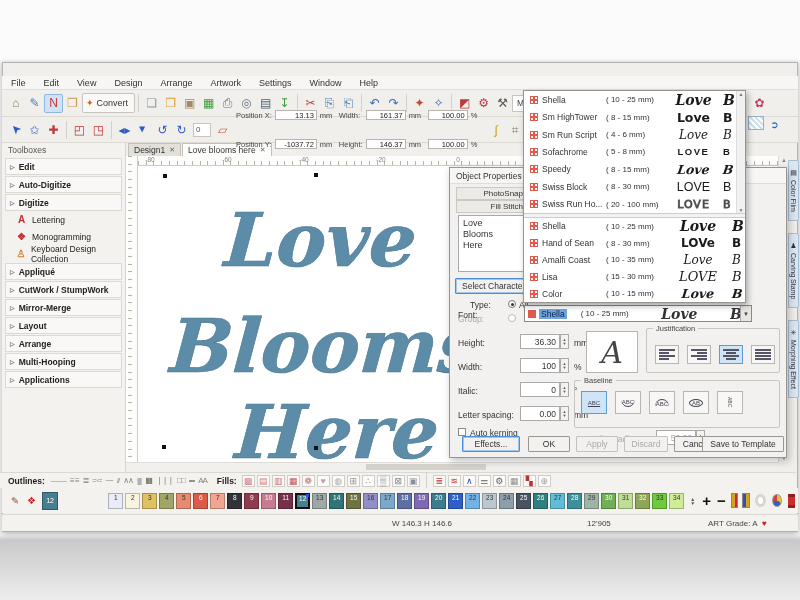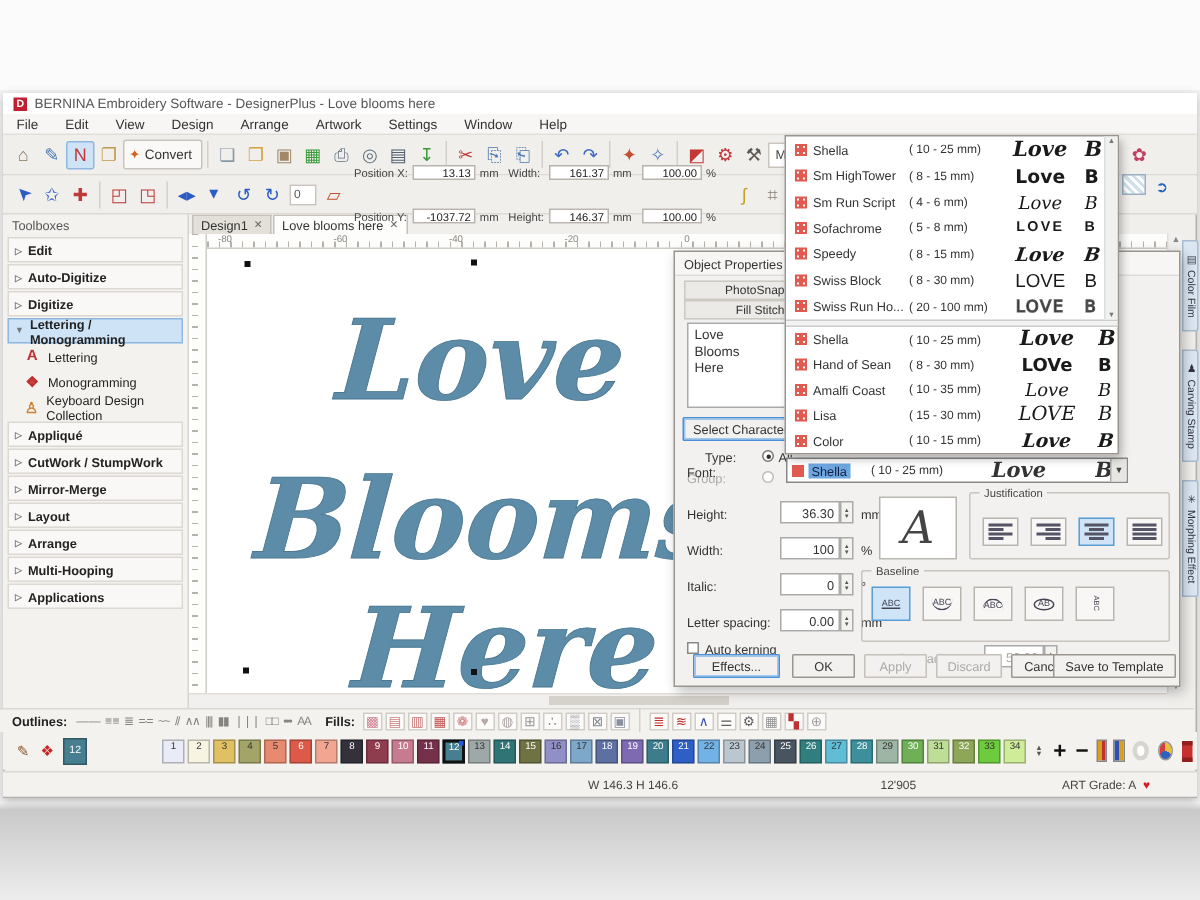--- a/index.html
+++ b/index.html
@@ -144,24 +144,20 @@
   .trc{position:absolute;z-index:6;display:flex;gap:2px;}
   .hatch{width:16px;height:14px;border:1px solid #9ab0c4;background:repeating-linear-gradient(45deg,#cfe0ee 0 2px,#fff 2px 4px);}
 </style>
 </head>
 <body>
 
 <div class="screen">
 
   <div class="app"></div>
 
-  <div class="titlebar">
-    <span class="appicon">D</span>
-    <span>BERNINA Embroidery Software - DesignerPlus - Love blooms here</span>
-  </div>
 
   <div class="menubar" id="menubar">
       <span>File</span>
       <span>Edit</span>
       <span>View</span>
       <span>Design</span>
       <span>Arrange</span>
       <span>Artwork</span>
       <span>Settings</span>
       <span>Window</span>
@@ -270,24 +266,20 @@
           <span class="arr">▷</span>
           <span>Edit</span>
         </div>
         <div class="sb-item">
           <span class="arr">▷</span>
           <span>Auto-Digitize</span>
         </div>
         <div class="sb-item">
           <span class="arr">▷</span>
           <span>Digitize</span>
-        </div>
-        <div class="sb-item active">
-          <span class="arr">▼</span>
-          <span>Lettering / Monogramming</span>
         </div>
         <div class="sb-child">
           <span class="cicon" style="color: rgb(192, 48, 48);">A</span>
           <span>Lettering</span>
         </div>
         <div class="sb-child">
           <span class="cicon" style="color: rgb(192, 48, 48);">❖</span>
           <span>Monogramming</span>
         </div>
         <div class="sb-child">

